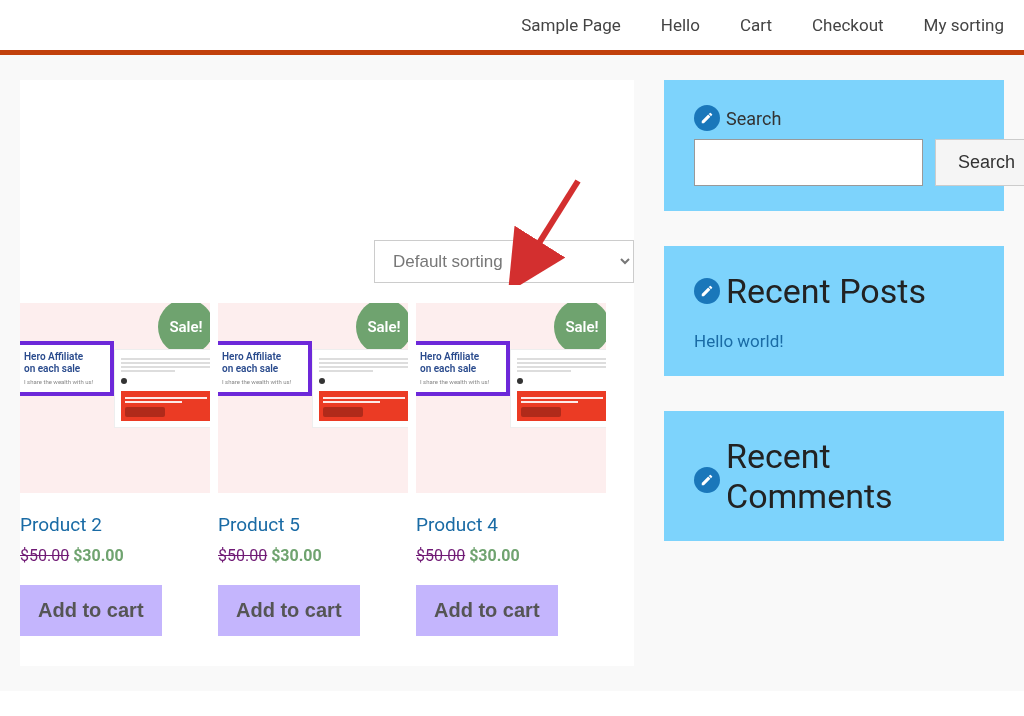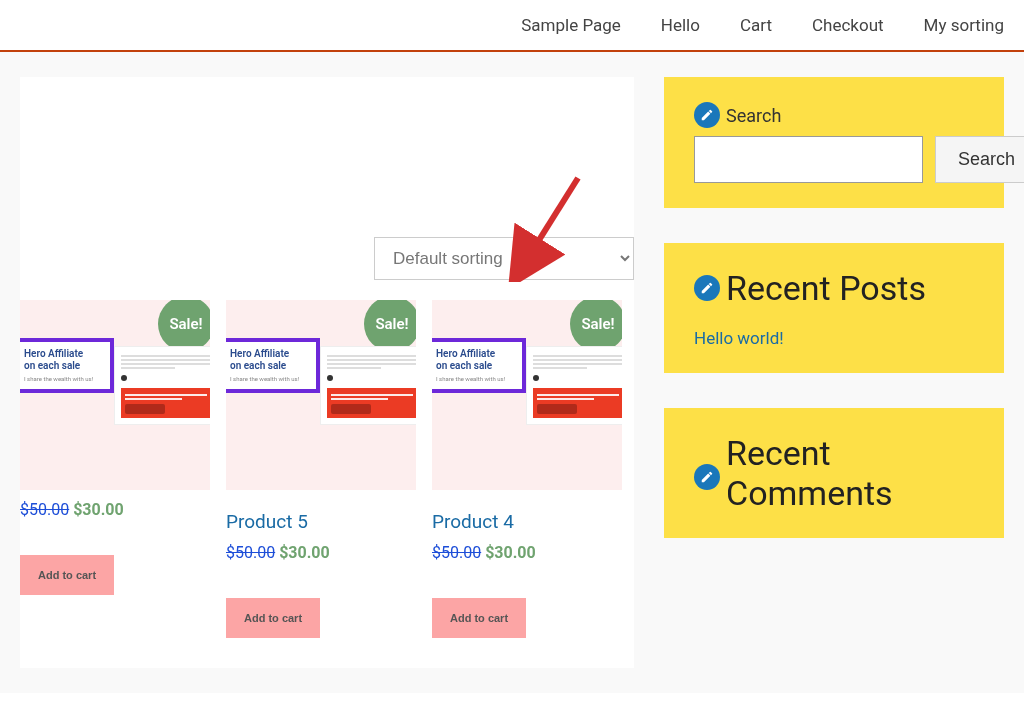--- a/index.html
+++ b/index.html
@@ -3,21 +3,21 @@
   <meta charset="utf-8">
   <style>
     * { margin: 0; padding: 0; box-sizing: border-box; }
     body {
       font-family: -apple-system, BlinkMacSystemFont, "Segoe UI", Roboto, sans-serif;
       color: #333;
       background: #fff;
     }
     .header {
       background: #fff;
-      border-bottom: 2px solid #c2410c;
+      border-bottom: 5px solid #c2410c;
       padding: 15px 20px;
       display: flex;
       justify-content: flex-end;
     }
     .nav {
       display: flex;
       gap: 40px;
     }
     .nav a {
       color: #444;
@@ -53,21 +53,21 @@
       background: #fff;
     }
     .arrow {
       position: absolute;
       top: 95px;
       left: 480px;
       pointer-events: none;
     }
     .products {
       display: flex;
-      gap: 16px;
+      gap: 8px;
       flex-wrap: wrap;
     }
     .product {
       width: 190px;
     }
     .product-img {
       position: relative;
       width: 190px;
       height: 190px;
       background: #fdeeee;
@@ -120,38 +120,38 @@
       font-size: 19px;
       font-weight: 400;
       margin-top: 20px;
       text-decoration: none;
       display: block;
     }
     .prices {
       margin-top: 10px;
       font-size: 16px;
     }
-    .old-price { color: #1d4ed8; text-decoration: line-through; }
+    .old-price { color: #701a75; text-decoration: line-through; }
     .new-price { color: #6fa36f; font-weight: 700; }
     .add-btn {
       display: inline-block;
-      margin-top: 36px;
-      background: #fca5a5;
+      margin-top: 20px;
+      background: #c4b5fd;
       color: #555;
       font-weight: 600;
       padding: 14px 18px;
       border: none;
-      font-size: 11px;
+      font-size: 20px;
       cursor: pointer;
     }
     .sidebar {
       width: 340px;
     }
     .widget {
-      background: #fde047;
+      background: #7dd3fc;
       padding: 25px 30px;
       margin-bottom: 35px;
     }
     .widget-head {
       display: flex;
       align-items: center;
       gap: 6px;
     }
     .edit-icon {
       width: 26px;
@@ -261,20 +261,21 @@
                 <div class="line"></div>
                 <div class="line" style="width:60%"></div>
               <div style="margin-top:6px;"><span class="dot"></span></div>
               <div class="red">
                   <div style="height:2px;background:#fff;opacity:.9;margin:2px 0;"></div>
                   <div style="height:2px;background:#fff;opacity:.9;margin:2px 0;width:70%"></div>
                   <div class="darkbtn" style="background:#b02a1a;"></div>
                 </div>
             </div>
           </div>
+          <a href="#" class="product-title">Product 2</a>
           <div class="prices">
             <span class="old-price">$50.00</span>
             <span class="new-price">$30.00</span>
           </div>
           <button class="add-btn">Add to cart</button>
         </div>
 
         <div class="product">
           <div class="product-img">
             <span class="sale-badge">Sale!</span>

